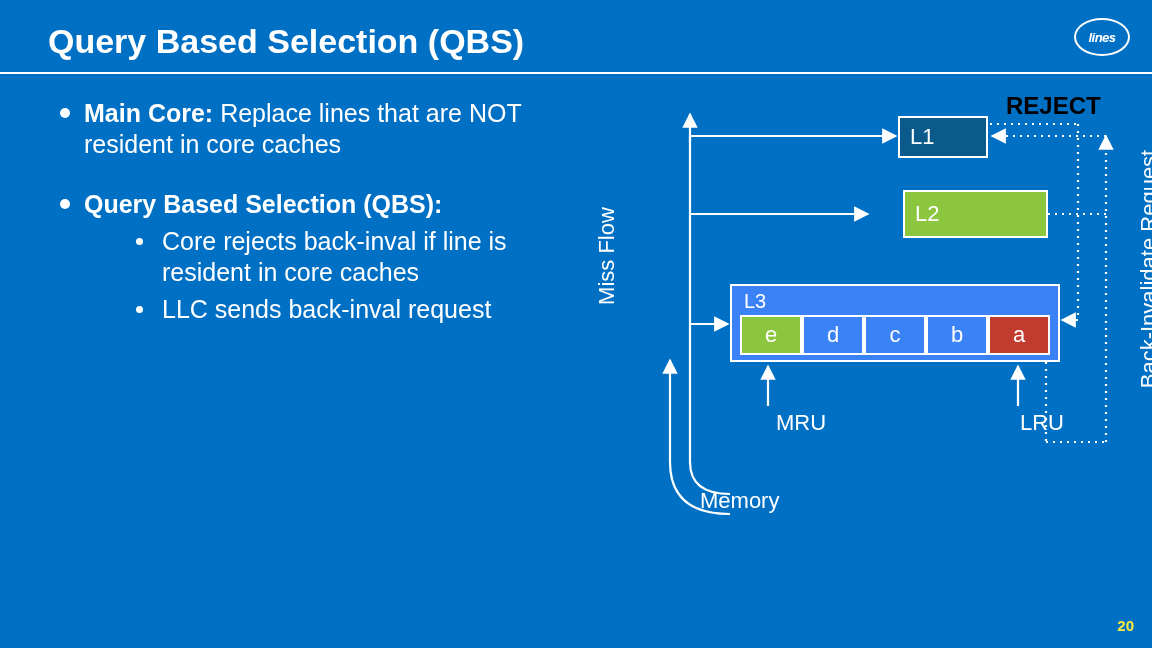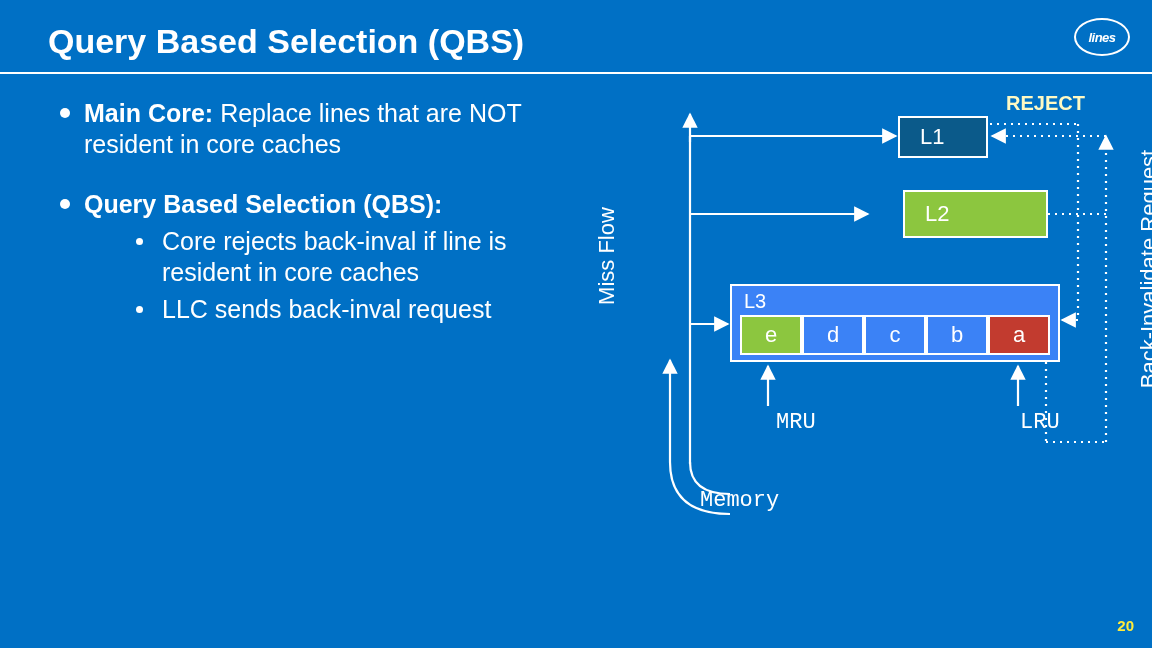--- a/index.html
+++ b/index.html
@@ -82,21 +82,21 @@
     text-align: center;
   }
 
   .box {
     position: absolute;
     border: 2px solid #fff;
     font-family: "Trebuchet MS", sans-serif;
     font-size: 22px;
     color: #fff;
     display: flex; align-items: center;
-    padding-left: 20px;
+    padding-left: 10px;
   }
   .L1 { left: 298px; top: 32px;  width: 90px; height: 42px; background: #0b5a8a; }
   .L2 { left: 270px; top: 106px; width: 145px; height: 48px; background: #8cc63f; margin-left: 33px; }
   .L3container {
     left: 130px; top: 200px;
     width: 330px; height: 78px;
     background: #3b82f6;
     flex-direction: column; align-items: stretch; padding: 4px 8px 6px 8px;
   }
   .L3label { font-size: 20px; margin-bottom: 2px; padding-left: 4px; }
@@ -106,28 +106,28 @@
     border: 2px solid #fff;
     display: flex; align-items: center; justify-content: center;
     font-size: 22px;
   }
   .cell.green { background: #8cc63f; color:#fff; }
   .cell.red   { background: #c23b2f; color:#fff; }
   .cell.blue  { background: transparent; }
 
   .reject {
     position: absolute; left: 406px; top: 8px;
-    color: #fef9c3;
+    color: #000000;
     font-family: "Trebuchet MS", sans-serif;
-    font-size: 20px; font-weight: bold;
+    font-size: 24px; font-weight: bold;
   }
 
   .mru, .lru, .memory {
     position: absolute;
-    font-family: Liberation Mono, monospace;
+    font-family: Liberation Sans, sans-serif;
     font-size: 22px;
   }
   .mru { left: 176px; top: 326px; }
   .lru { left: 420px; top: 326px; }
   .memory { left: 100px; top: 404px; }
 
   .pagenum {
     position: absolute; right: 18px; bottom: 14px;
     color: #ffeb3b;
     font-family: Arial, sans-serif;

